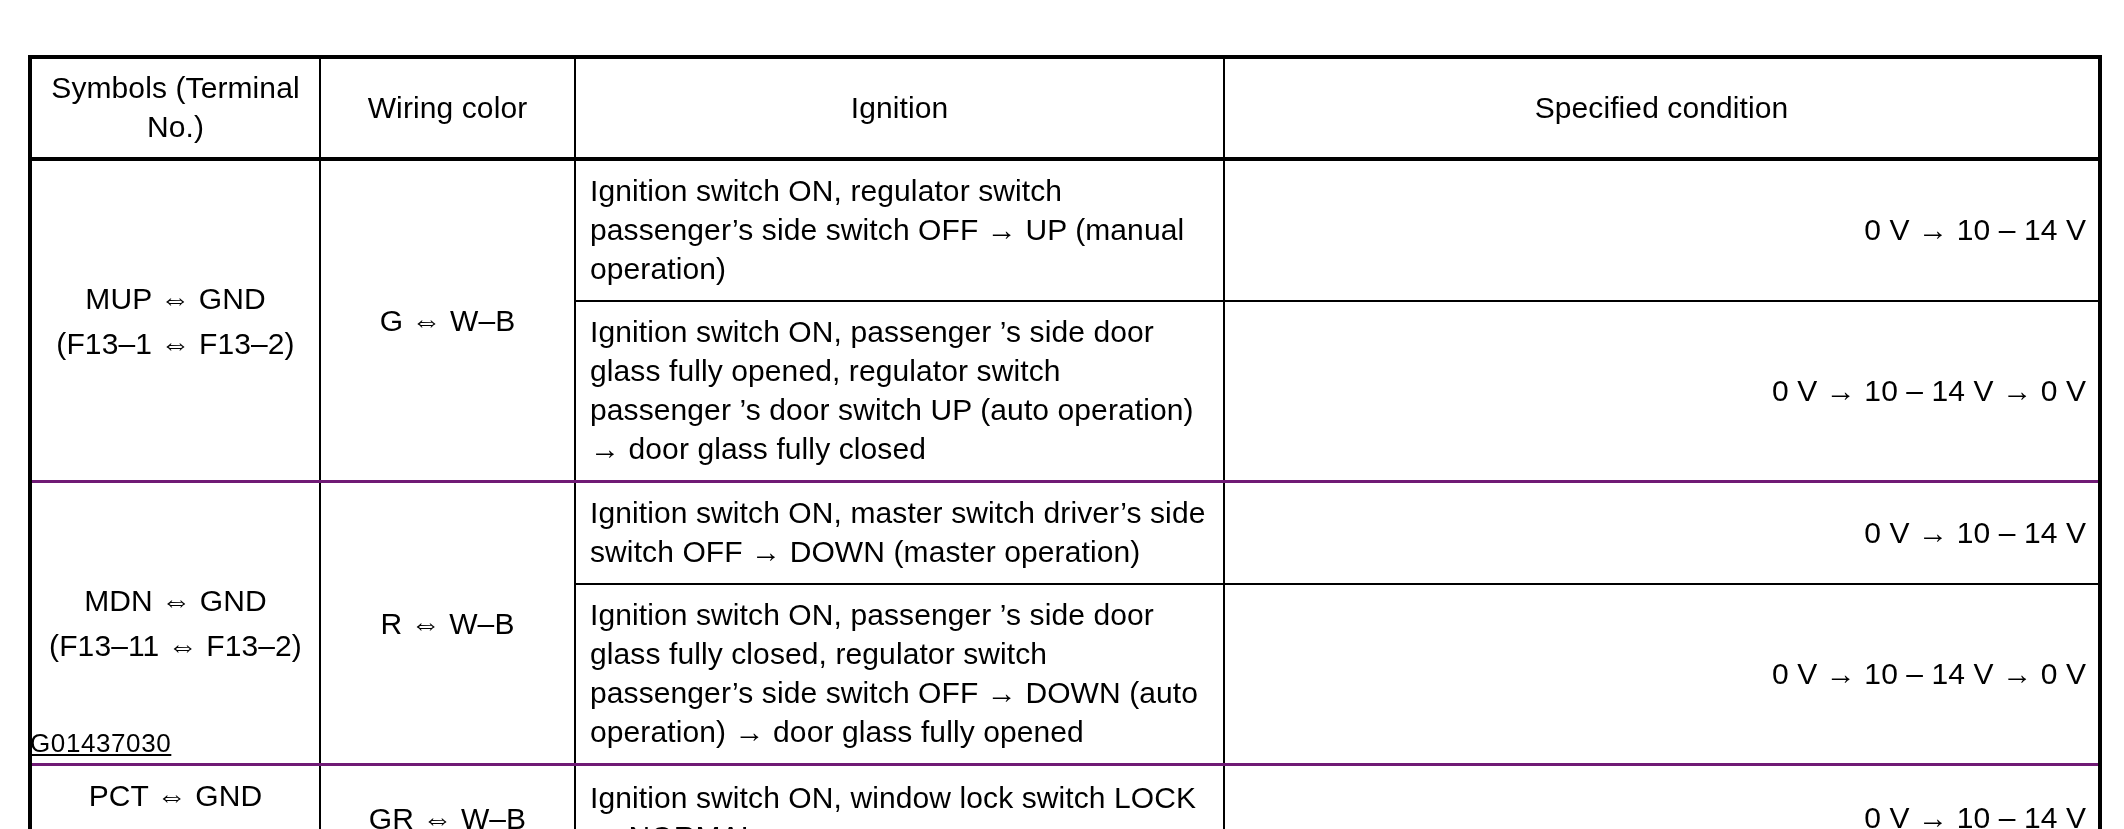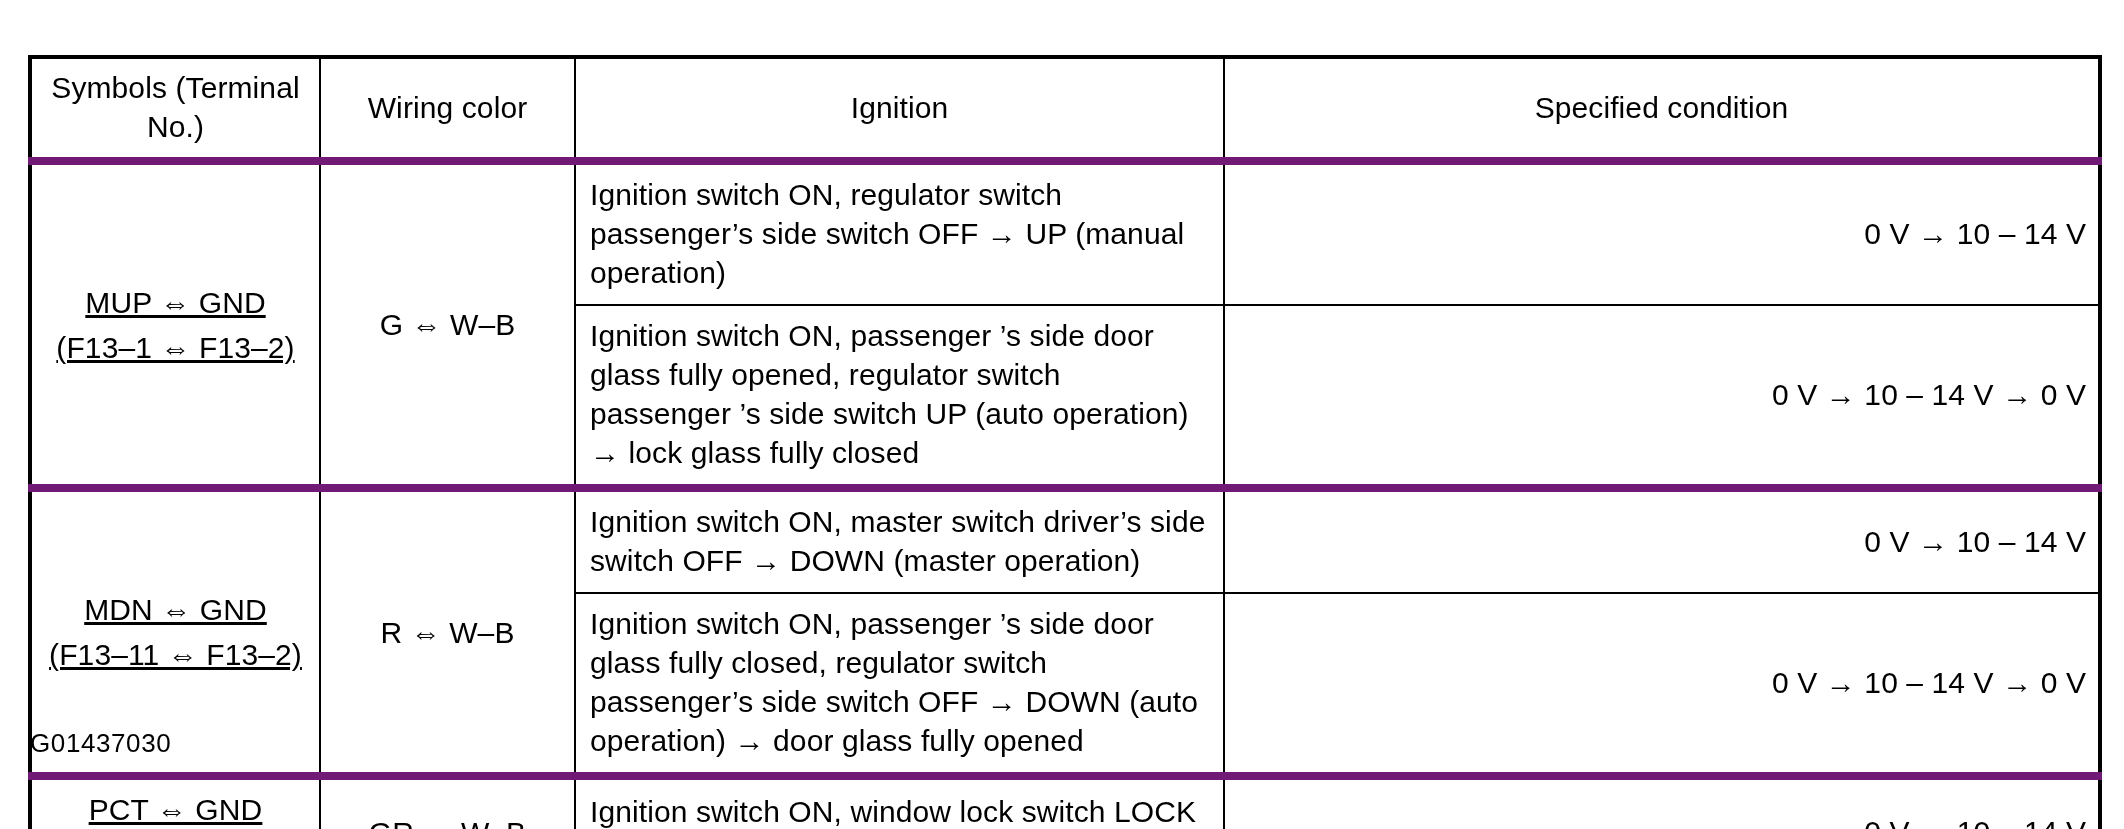--- a/index.html
+++ b/index.html
@@ -56,31 +56,31 @@
   table.spec thead th {
     text-align: center;
     padding: 9px 6px 11px 6px;
     font-weight: 400;
     border-bottom: 4px solid #000;
   }
 
   
   tr.group-start > td,
   tr.group-start > th {
-    border-top: 8px solid #701a75;
+    border-top: 3px solid #701a75;
   }
 
   
   td.symbols,
   td.wiring {
     text-align: center;
     padding: 10px 8px;
     border-left: 4px solid #000;
   }
-  td.symbols { border-right: 3px solid #000; text-decoration: underline; }
+  td.symbols { border-right: 3px solid #000; }
   td.wiring  { border-right: 4px solid #000; margin-left: 32px; }
 
   td.symbols .sym-line { display: block; white-space: nowrap; }
   td.symbols .sym-line.top { margin-bottom: 6px; }
 
   
   td.condition {
     text-align: left;
     padding: 10px 14px 12px 14px;
     border-right: 4px solid #000;
@@ -95,20 +95,21 @@
     border-right: 4px solid #000;
   }
 
   .caption {
     position: absolute;
     left: 30px;
     top: 728px;
     font-size: 26px;
     letter-spacing: 0.6px;
     white-space: nowrap;
+    text-decoration: underline;
   }
 </style>
 </head>
 <body>
 
 <div id="page">
 
   <div class="table-wrap">
     <table class="spec">
       <colgroup>
@@ -135,21 +136,21 @@
             <span class="sym-line">(F13–1 ⇔ F13–2)</span>
           </td>
           <td class="wiring" rowspan="2">G ⇔ W–B</td>
           <td class="condition">
             <span class="cond-text">Ignition switch ON, regulator switch passenger’s side switch OFF → UP (manual operation)</span>
           </td>
           <td class="specified">0 V → 10 – 14 V</td>
         </tr>
         <tr>
           <td class="condition">
-            <span class="cond-text">Ignition switch ON, passenger ’s side door glass fully opened, regulator switch passenger ’s side switch UP (auto operation) → lock glass fully closed</span>
+            <span class="cond-text">Ignition switch ON, passenger ’s side door glass fully opened, regulator switch passenger ’s door switch UP (auto operation) → door glass fully closed</span>
           </td>
           <td class="specified">0 V → 10 – 14 V → 0 V</td>
         </tr>
 
         <tr class="group-start">
           <td class="symbols" rowspan="2">
             <span class="sym-line top">MDN ⇔ GND</span>
             <span class="sym-line">(F13–11 ⇔ F13–2)</span>
           </td>
           <td class="wiring" rowspan="2">R ⇔ W–B</td>

